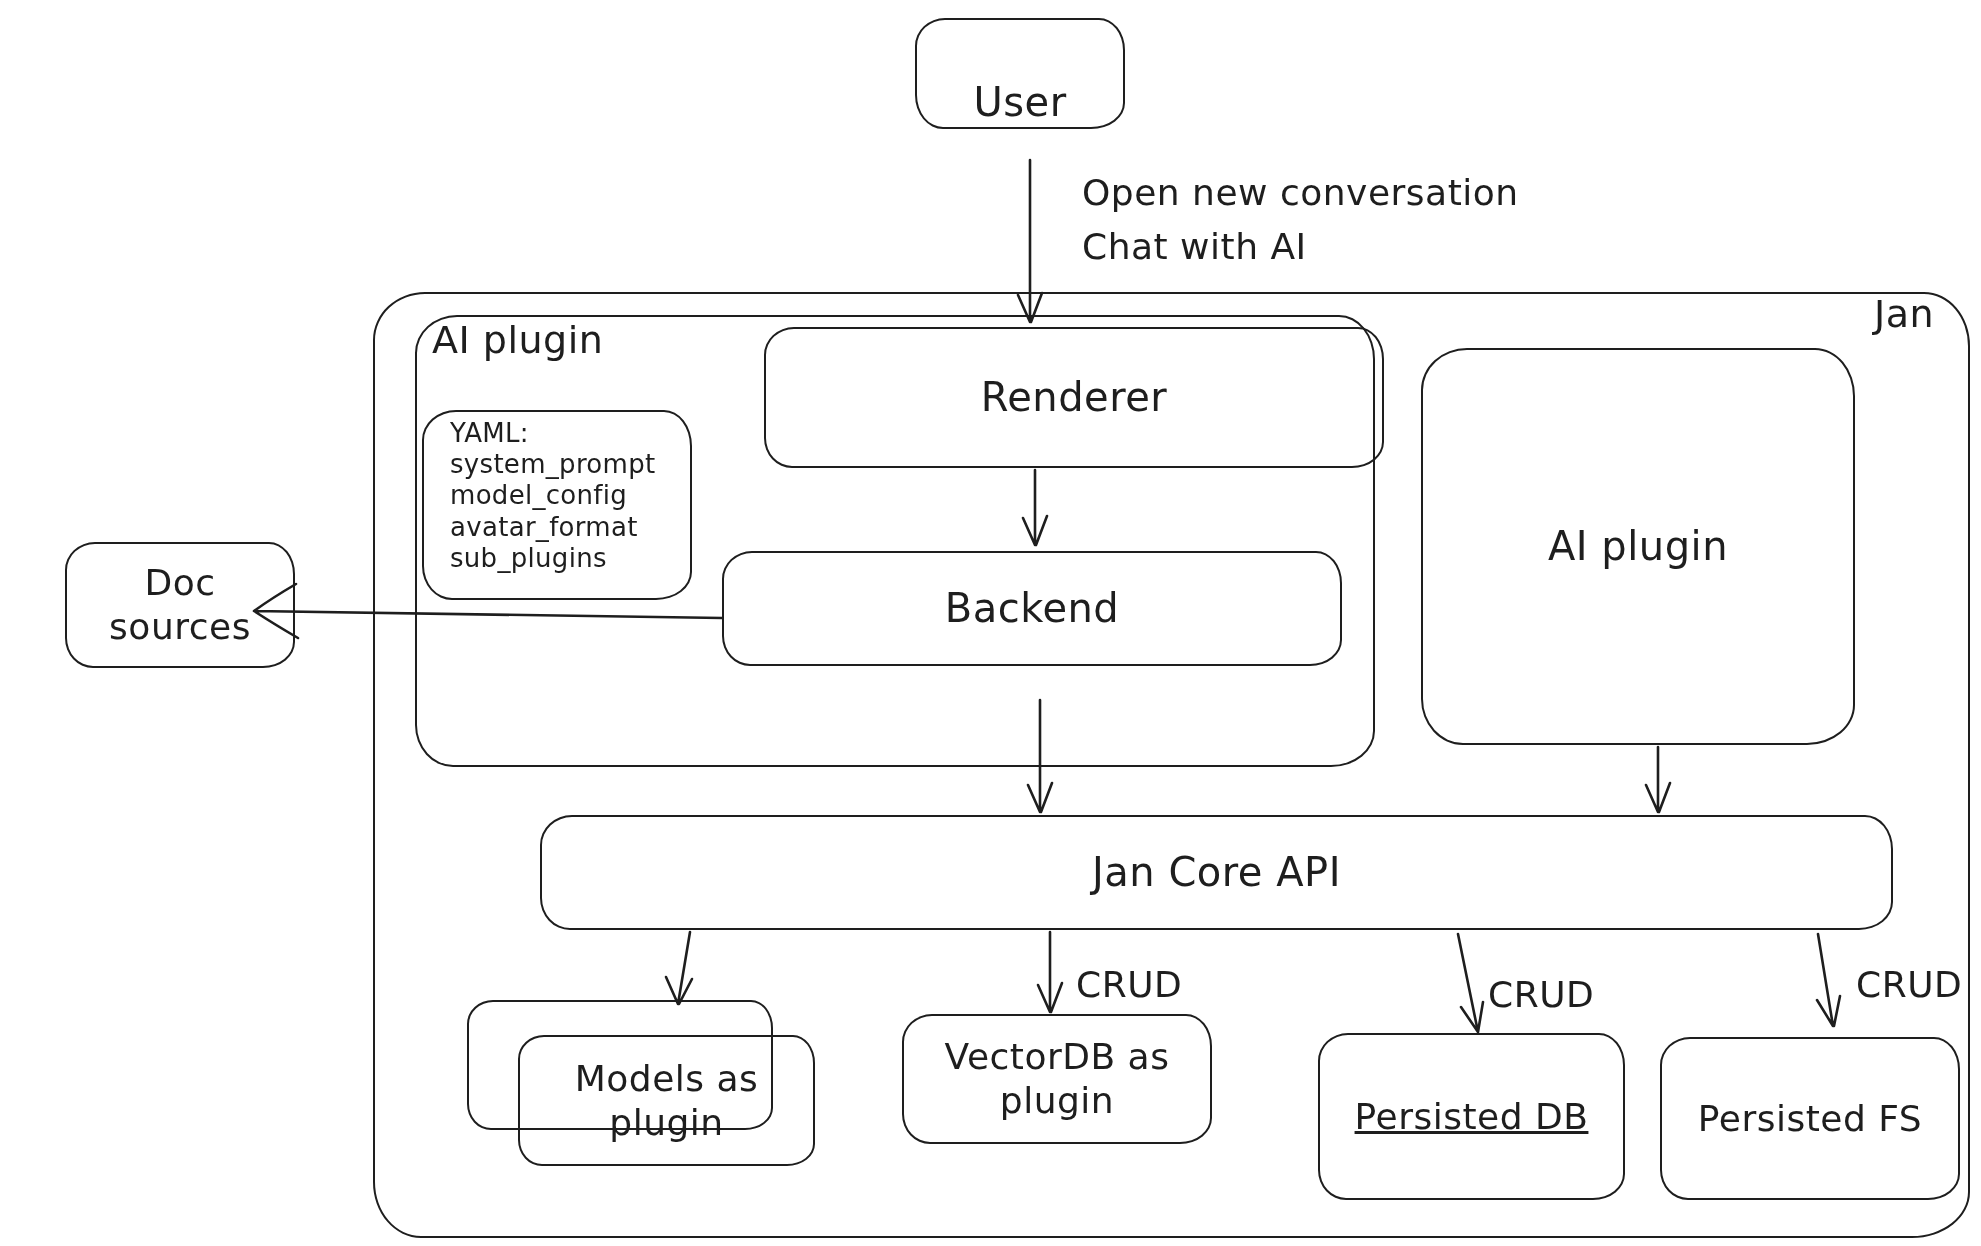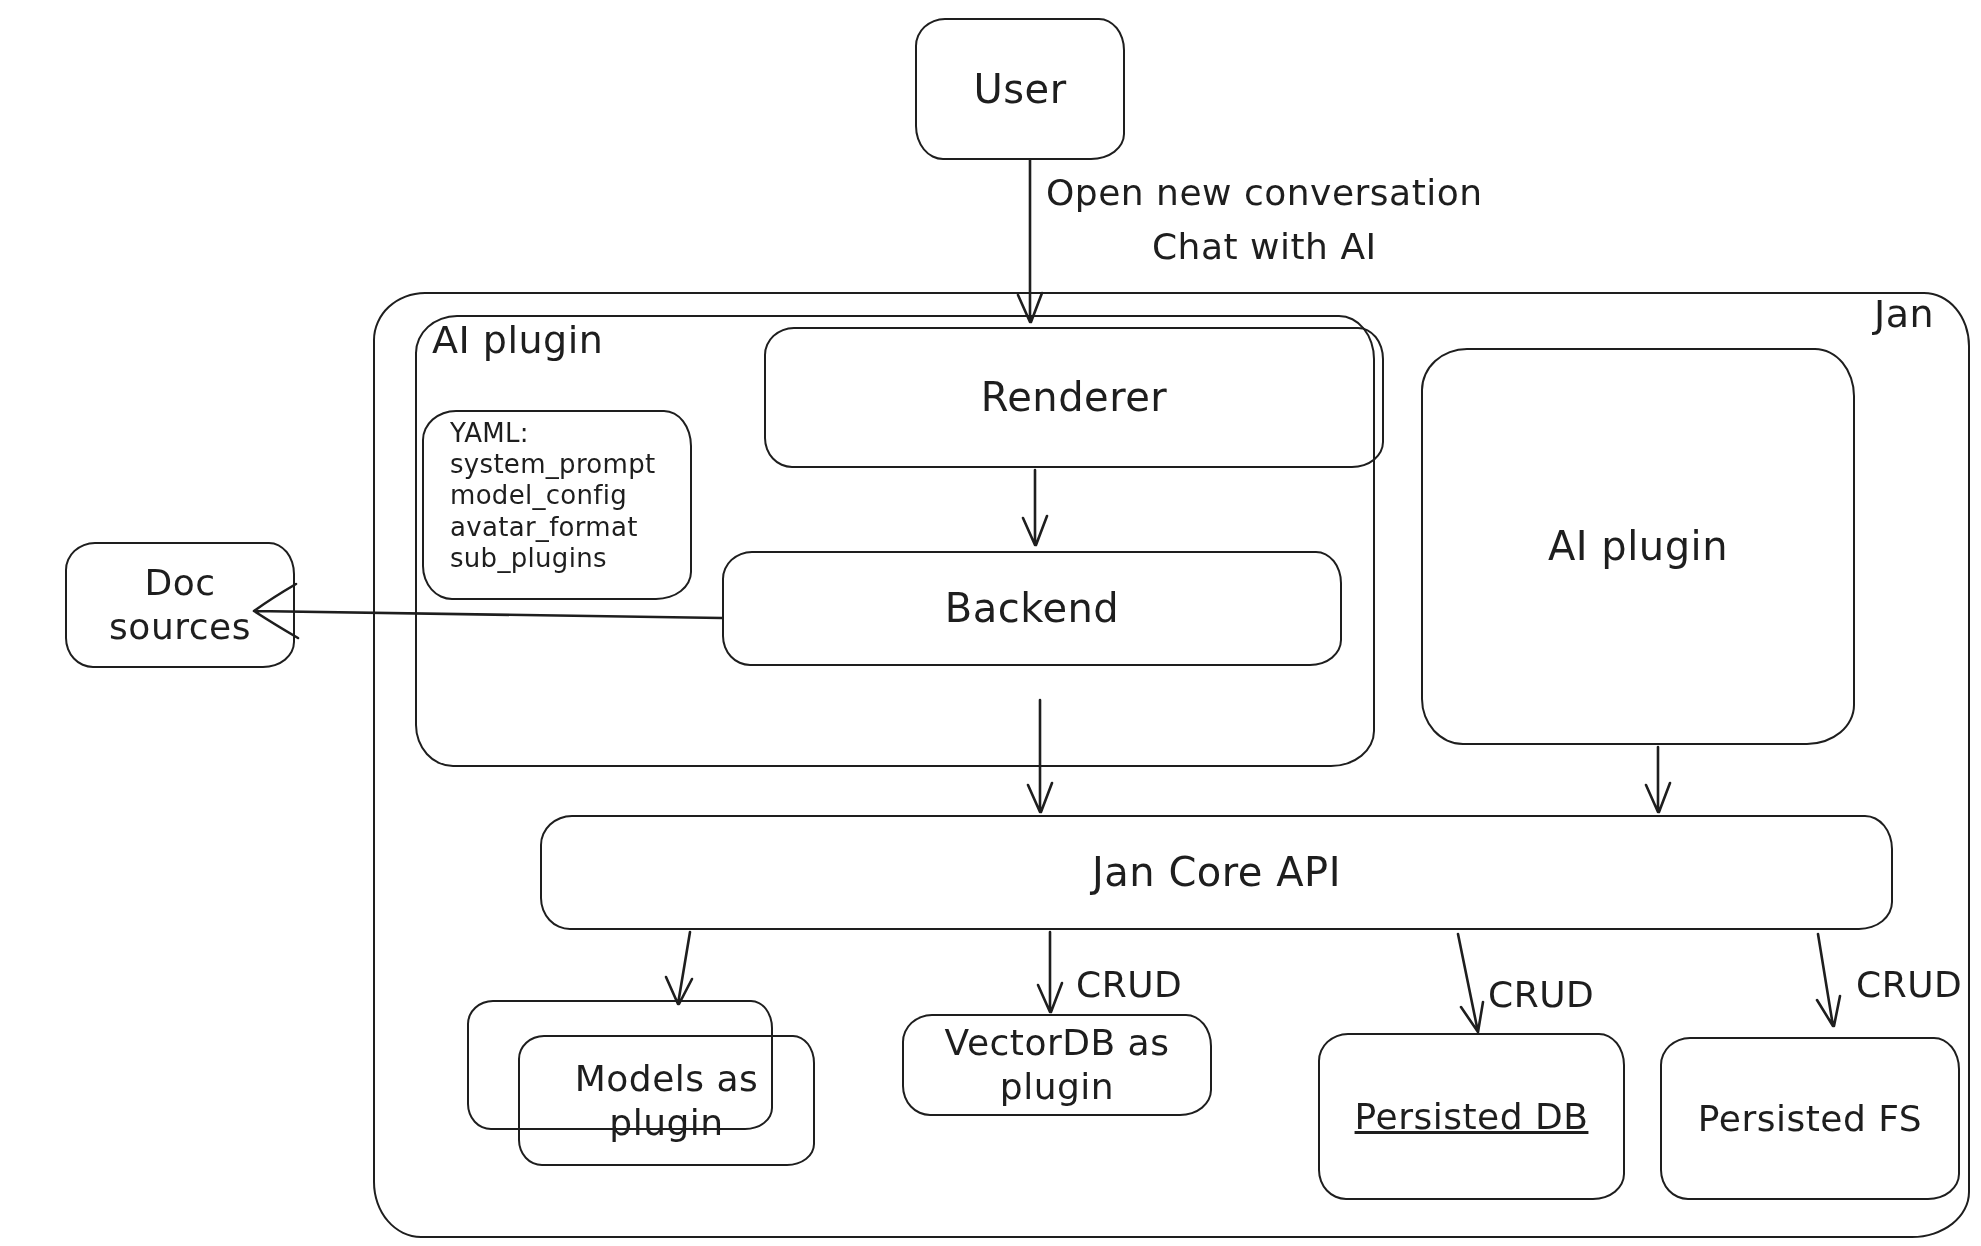--- a/index.html
+++ b/index.html
@@ -20,45 +20,45 @@
     background: transparent;
     display: flex;
     align-items: center;
     justify-content: center;
     text-align: center;
     letter-spacing: 0.5px;
   }
   .node .lbl { padding: 0 10px; line-height: 1.22; }
 
   
-  .n-user        { left: 915px;  top: 18px;   width: 210px;  height: 142px;  border-radius: 30px 26px 34px 28px / 28px 32px 26px 34px; font-size: 40px; }
+  .n-user        { left: 915px;  top: 18px;   width: 210px;  height: 111px;  border-radius: 30px 26px 34px 28px / 28px 32px 26px 34px; font-size: 40px; align-items: flex-end; }
   .n-jan         { left: 373px;  top: 292px;  width: 1597px; height: 946px;  border-radius: 52px 46px 58px 48px / 48px 54px 46px 56px; }
   .n-container   { left: 415px;  top: 315px;  width: 960px;  height: 452px;  border-radius: 42px 36px 44px 38px / 38px 44px 36px 42px; }
   .n-renderer    { left: 764px;  top: 327px;  width: 620px;  height: 141px;  border-radius: 30px 26px 32px 28px / 28px 32px 26px 30px; font-size: 40px; }
   .n-backend     { left: 722px;  top: 551px;  width: 620px;  height: 115px;  border-radius: 30px 26px 32px 28px / 28px 32px 26px 30px; font-size: 40px; }
   .n-yaml        { left: 422px;  top: 410px;  width: 270px;  height: 190px;  border-radius: 34px 28px 36px 30px / 30px 36px 28px 34px;
                    display: block; font-size: 26px; letter-spacing: 0.3px; }
   .n-yaml .yaml-text { padding: 6px 0 0 26px; text-align: left; line-height: 1.2; }
   .n-doc         { left: 17px;   top: 542px;  width: 230px;  height: 126px;  border-radius: 30px 26px 32px 28px / 28px 32px 26px 30px; font-size: 36px; margin-left: 48px; }
   .n-plugin-right{ left: 1421px; top: 348px;  width: 434px;  height: 397px;  border-radius: 46px 40px 48px 42px / 42px 48px 40px 46px; font-size: 40px; }
   .n-core        { left: 540px;  top: 815px;  width: 1353px; height: 115px;  border-radius: 32px 28px 34px 30px / 30px 34px 28px 32px; font-size: 40px; }
   .n-models-back { left: 467px;  top: 1000px; width: 306px;  height: 130px;  border-radius: 26px 22px 28px 24px / 24px 28px 22px 26px; }
   .n-models      { left: 518px;  top: 1035px; width: 297px;  height: 131px;  border-radius: 26px 22px 28px 24px / 24px 28px 22px 26px; font-size: 36px; }
-  .n-vectordb    { left: 902px;  top: 1014px; width: 310px;  height: 102px;  border-radius: 30px 26px 32px 28px / 28px 32px 26px 30px; font-size: 36px; justify-content: center; }
+  .n-vectordb    { left: 902px;  top: 1014px; width: 310px;  height: 130px;  border-radius: 30px 26px 32px 28px / 28px 32px 26px 30px; font-size: 36px; justify-content: center; }
   .n-pdb         { left: 1318px; top: 1033px; width: 307px;  height: 167px;  border-radius: 30px 26px 32px 28px / 28px 32px 26px 30px; font-size: 36px; text-decoration: underline; }
   .n-pfs         { left: 1660px; top: 1037px; width: 300px;  height: 163px;  border-radius: 30px 26px 32px 28px / 28px 32px 26px 30px; font-size: 36px; }
 
   
   .corner-label { position: absolute; font-size: 38px; letter-spacing: 0.5px; white-space: nowrap; }
   .l-jan        { left: 1874px; top: 292px; }
   .l-container  { left: 432px;  top: 318px; }
 
   
   .edge-label { position: absolute; font-size: 36px; letter-spacing: 0.5px; white-space: nowrap; line-height: 1.5; }
-  .l-open     { left: 1046px; top: 166px; text-align: center; }
+  .l-open     { left: 1082px; top: 166px; }
   .l-stream   { left: 374px;  top: 942px; }
   .l-crud-1   { left: 1076px; top: 958px; }
   .l-crud-2   { left: 1488px; top: 968px; }
   .l-crud-3   { left: 1856px; top: 958px; }
 
   
   .arrows { position: absolute; left: 0; top: 0; width: 1981px; height: 1246px; pointer-events: none; }
   .arrows path { stroke: #1e1e1e; stroke-width: 2.6; fill: none; stroke-linecap: round; stroke-linejoin: round; }
 </style>
 </head>

